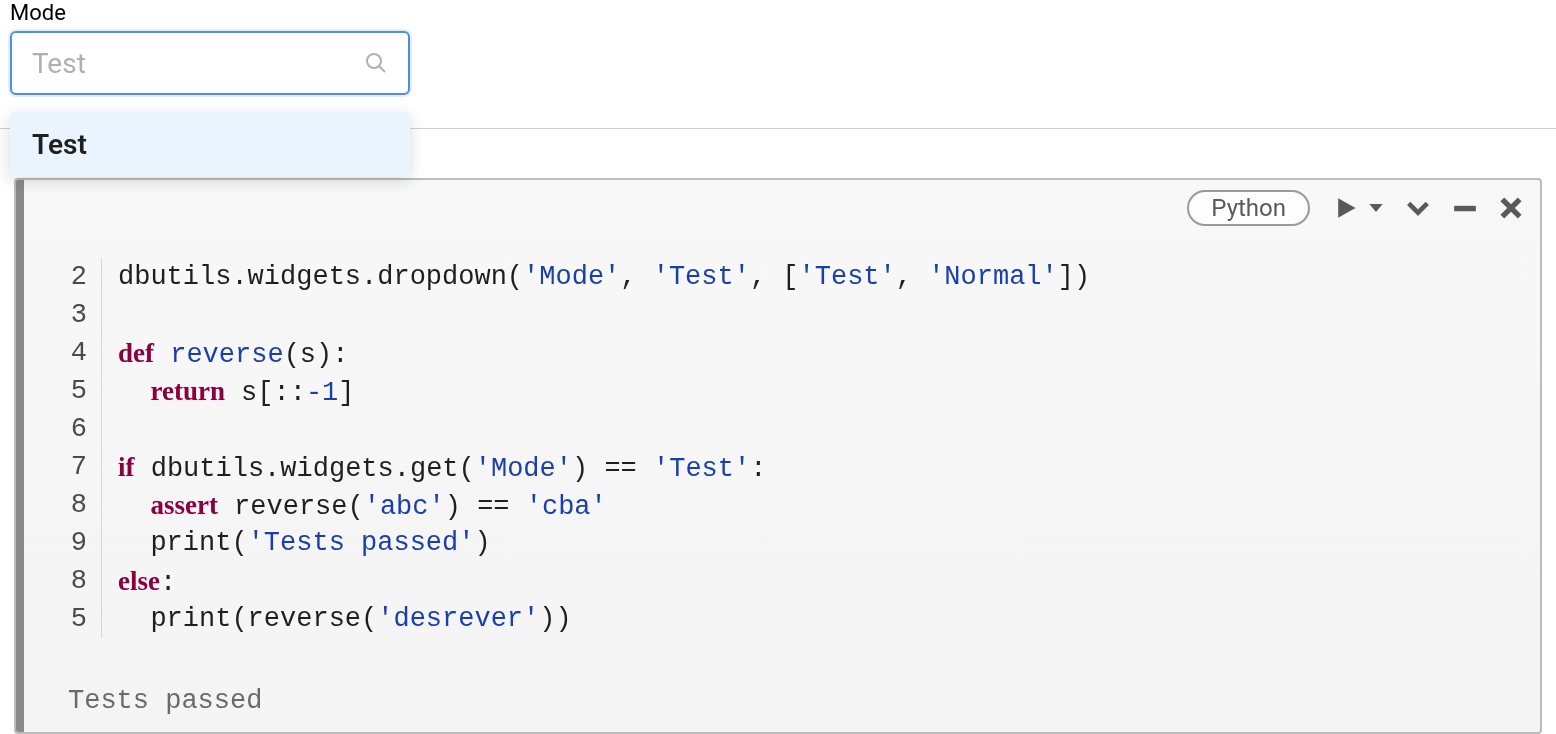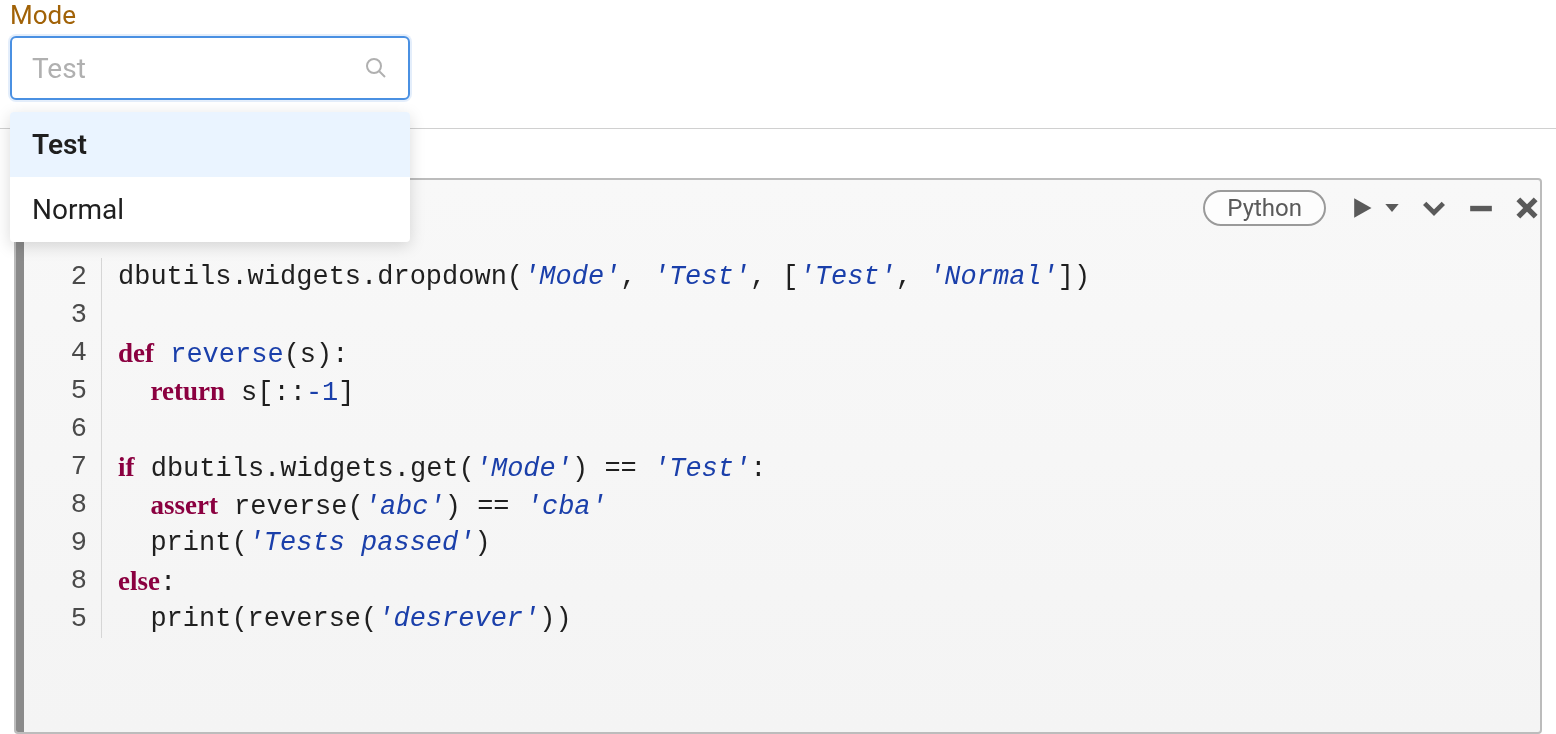--- a/index.html
+++ b/index.html
@@ -14,22 +14,22 @@
     overflow: hidden;
   }
 
   .widget-area {
     padding: 0 10px 0 10px;
     position: relative;
     z-index: 10;
   }
 
   .widget-label {
-    font-size: 26px;
-    color: #a16207;
+    font-size: 22px;
+    color: #000000;
     margin-bottom: 6px;
   }
 
   .select-box {
     width: 400px;
     height: 64px;
     border: 2px solid #4a90e2;
     border-radius: 6px;
     box-shadow: 0 0 0 2px rgba(74,144,226,0.15);
     display: flex;
@@ -96,21 +96,21 @@
     top: 0; left: 0; bottom: 0;
     width: 8px;
     background: #8a8a8a;
     border-top-left-radius: 2px;
     border-bottom-left-radius: 2px;
   }
 
   .cell-toolbar {
     position: absolute;
     top: 10px;
-    right: 0;
+    right: 16px;
     display: flex;
     align-items: center;
     gap: 20px;
   }
   .lang-pill {
     border: 2px solid #9a9a9a;
     color: #5a5a5a;
     border-radius: 24px;
     padding: 2px 22px;
     font-size: 24px;
@@ -147,21 +147,21 @@
     user-select: none;
     font-variant-numeric: tabular-nums;
   }
   .gutter div { height: 38px; }
   .code {
     padding-left: 16px;
     white-space: pre;
     color: #1f1f1f;
   }
   .code .line { height: 38px; }
-  .tok-str { color: #1a3faa; font-style: italic; }
+  .tok-str { color: #1a3faa; }
   .tok-kw  { color: #8b0040; font-weight: 700; font-family: Liberation Serif, serif; }
   .tok-def { color: #1a3faa; }
   .tok-num { color: #1a3faa; }
   .tok-normal { color: #1f1f1f; }
 
   .output-area {
     font-family: "SFMono-Regular", Consolas, "Liberation Mono", Menlo, monospace;
     font-size: 27px;
     color: #6a6a6a;
     padding: 48px 0 0 44px;
@@ -177,21 +177,20 @@
     <span class="search-icon">
       <svg viewBox="0 0 24 24" width="24" height="24" fill="none" stroke="currentColor" stroke-width="2">
         <circle cx="10" cy="10" r="7"></circle>
         <line x1="21" y1="21" x2="15" y2="15"></line>
       </svg>
     </span>
   </div>
 
   <div class="dropdown-panel" id="dropdown-panel">
       <div class="dropdown-option selected">Test</div>
-      <div class="dropdown-option">Normal</div>
     </div>
 </div>
 
 <div class="divider-line"></div>
 
 <div class="cell-wrapper">
   <div class="cell-left-bar"></div>
 
   <div class="cell-toolbar">
     <div class="lang-pill">Python</div>
@@ -230,14 +229,15 @@
           <div>5</div>
           <div>6</div>
           <div>7</div>
           <div>8</div>
           <div>9</div>
           <div>8</div>
           <div>5</div>
         </div>
       <div class="code" id="code-body"><div class="line"><span class="tok-normal">dbutils.widgets.dropdown(</span><span class="tok-str">'Mode'</span><span class="tok-normal">, </span><span class="tok-str">'Test'</span><span class="tok-normal">, [</span><span class="tok-str">'Test'</span><span class="tok-normal">, </span><span class="tok-str">'Normal'</span><span class="tok-normal">])</span></div><div class="line">&nbsp;</div><div class="line"><span class="tok-kw">def</span><span class="tok-normal"> </span><span class="tok-def">reverse</span><span class="tok-normal">(s):</span></div><div class="line"><span class="tok-normal">  </span><span class="tok-kw">return</span><span class="tok-normal"> s[::</span><span class="tok-num">-1</span><span class="tok-normal">]</span></div><div class="line">&nbsp;</div><div class="line"><span class="tok-kw">if</span><span class="tok-normal"> dbutils.widgets.get(</span><span class="tok-str">'Mode'</span><span class="tok-normal">) == </span><span class="tok-str">'Test'</span><span class="tok-normal">:</span></div><div class="line"><span class="tok-normal">  </span><span class="tok-kw">assert</span><span class="tok-normal"> reverse(</span><span class="tok-str">'abc'</span><span class="tok-normal">) == </span><span class="tok-str">'cba'</span></div><div class="line"><span class="tok-normal">  print(</span><span class="tok-str">'Tests passed'</span><span class="tok-normal">)</span></div><div class="line"><span class="tok-kw">else</span><span class="tok-normal">:</span></div><div class="line"><span class="tok-normal">  print(reverse(</span><span class="tok-str">'desrever'</span><span class="tok-normal">))</span></div></div>
     </div>
+    <div class="output-area">Tests passed</div>
   </div>
 </div>
 
 </body></html>

